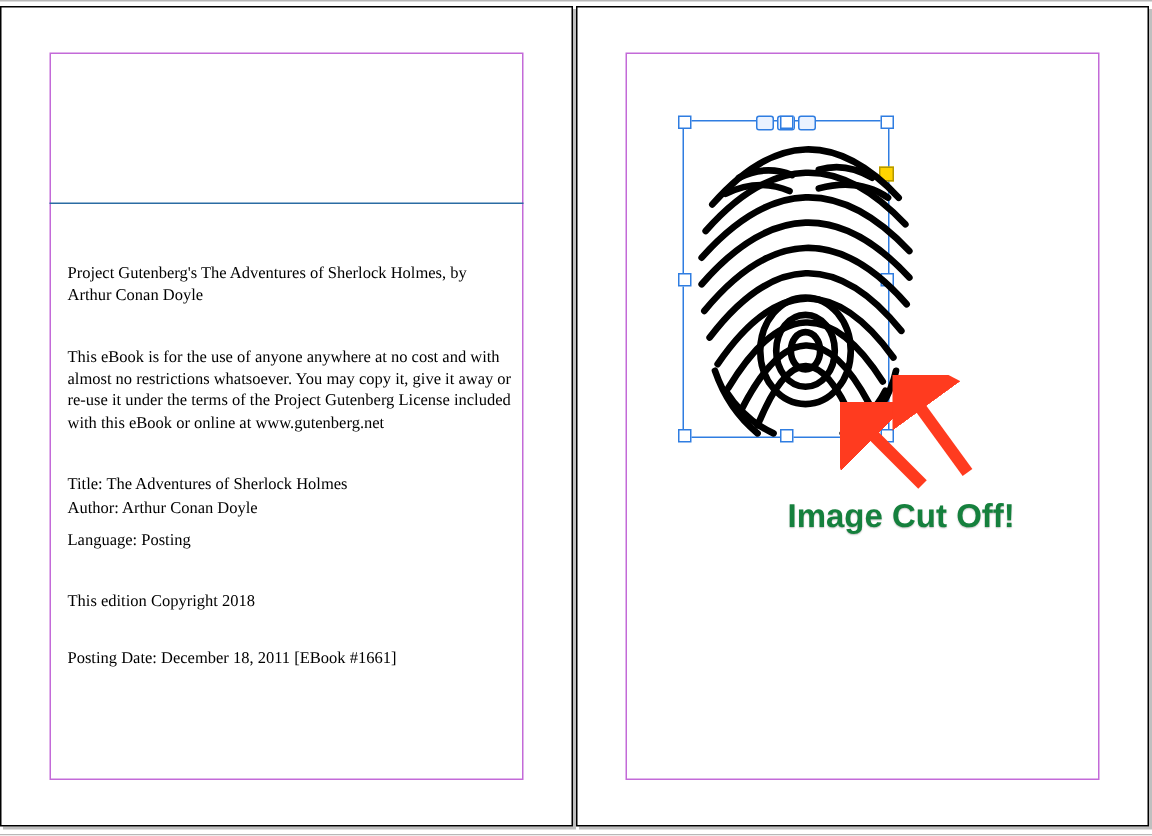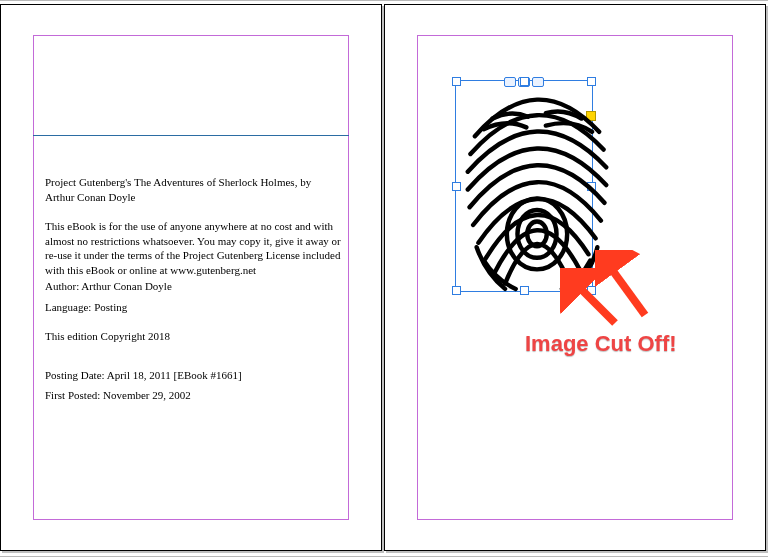--- a/index.html
+++ b/index.html
@@ -3,62 +3,62 @@
 <meta charset="utf-8">
 <style>
   html,body{margin:0;padding:0;width:768px;height:557px;background:#fff;font-family:"Times New Roman",Georgia,serif;overflow:hidden}
   .pasteboard{position:relative;width:768px;height:557px}
   .ruler-h{position:absolute;left:0;right:0;height:1px;background:#b8b8b8}
   .page{position:absolute;top:4px;width:380px;height:545px;background:#fff;border:1px solid #000;box-shadow:2px 2px 0 rgba(0,0,0,.25)}
   .page.left{left:0}
   .page.right{left:384px}
   .margin-guide{position:absolute;border:1px solid #c36ad8;pointer-events:none}
   .tf{position:absolute;font-size:11px;line-height:1.35;color:#000}
-  .mt{margin-top:14px}
+  .mt{margin-top:26px}
   .rule-line{position:absolute;left:32px;right:32px;border-top:1px solid #2b6ca3}
 
   
   .selframe{position:absolute;border:1px solid #2f7de1}
   .handle{position:absolute;width:7px;height:7px;background:#fff;border:1px solid #2f7de1}
   .handle.cn{border-radius:0}
   .handle.tl{left:-4px;top:-4px}.handle.tr{right:-4px;top:-4px}
   .handle.bl{left:-4px;bottom:-4px}.handle.br{right:-4px;bottom:-4px}
   .handle.tm{left:50%;top:-4px;margin-left:-4px}
   .handle.bm{left:50%;bottom:-4px;margin-left:-4px}
   .handle.lm{top:50%;left:-4px;margin-top:-4px}
   .handle.rm{top:50%;right:-4px;margin-top:-4px}
   .dot-yellow{position:absolute;width:8px;height:8px;background:#ffd400;border:1px solid #b49800;right:-4px;top:30px}
   .decorations{position:absolute;left:50%;top:-4px;transform:translateX(-50%);display:flex;gap:2px}
   .deco{width:10px;height:8px;border:1px solid #2f7de1;background:#eaf2ff;border-radius:2px}
   .fprint{position:absolute;left:0;top:0;width:140px}
   .fprint svg{display:block}
-  .callout{position:absolute;font:700 22px/1 Helvetica,Arial,sans-serif;color:#ef4444;text-shadow:0 1px 1px rgba(0,0,0,.25);white-space:nowrap}
+  .callout{position:absolute;font:700 22px/1 Helvetica,Arial,sans-serif;color:#15803d;text-shadow:0 1px 1px rgba(0,0,0,.25);white-space:nowrap}
   .arrow{position:absolute}
   .arrow svg{display:block}
 </style>
 </head>
 <body>
 
 <div class="pasteboard">
 
   <div class="ruler-h" style="top:0"></div>
   <div class="ruler-h" style="bottom:0"></div>
 
   <div class="page left">
     <div class="margin-guide" style="left:32px;right:32px;top:30px;bottom:30px"></div>
     <div class="rule-line" style="top:130px"></div>
 
     <div class="tf" style="left:44px;right:40px;top:170px">
       <div>Project Gutenberg's The Adventures of Sherlock Holmes, by Arthur Conan Doyle</div>
       <div class="mt">This eBook is for the use of anyone anywhere at no cost and with almost no restrictions whatsoever.  You may copy it, give it away or re-use it under the terms of the Project Gutenberg License included with this eBook or online at www.gutenberg.net</div>
+      <div class="mt" style="margin-top:26px">Title: The Adventures of Sherlock Holmes</div>
       <div style="margin-top:1px">Author: Arthur Conan Doyle</div>
       <div style="margin-top:6px">Language: Posting</div>
       <div class="mt" style="">This edition Copyright 2018</div>
-      <div class="mt" style="margin-top:24px">Posting Date: April 18, 2011 [EBook #1661]</div>
-      <div style="margin-top:6px">First Posted: November 29, 2002</div>
+      <div class="mt" style="margin-top:24px">Posting Date: December 18, 2011 [EBook #1661]</div>
     </div>
   </div>
 
   <div class="page right">
     <div class="margin-guide" style="left:32px;right:32px;top:30px;bottom:30px"></div>
 
     <div class="selframe" style="left:70px;top:75px;width:136px;height:210px">
       <div class="decorations">
         <div class="deco"></div>
           <div class="deco"></div>

